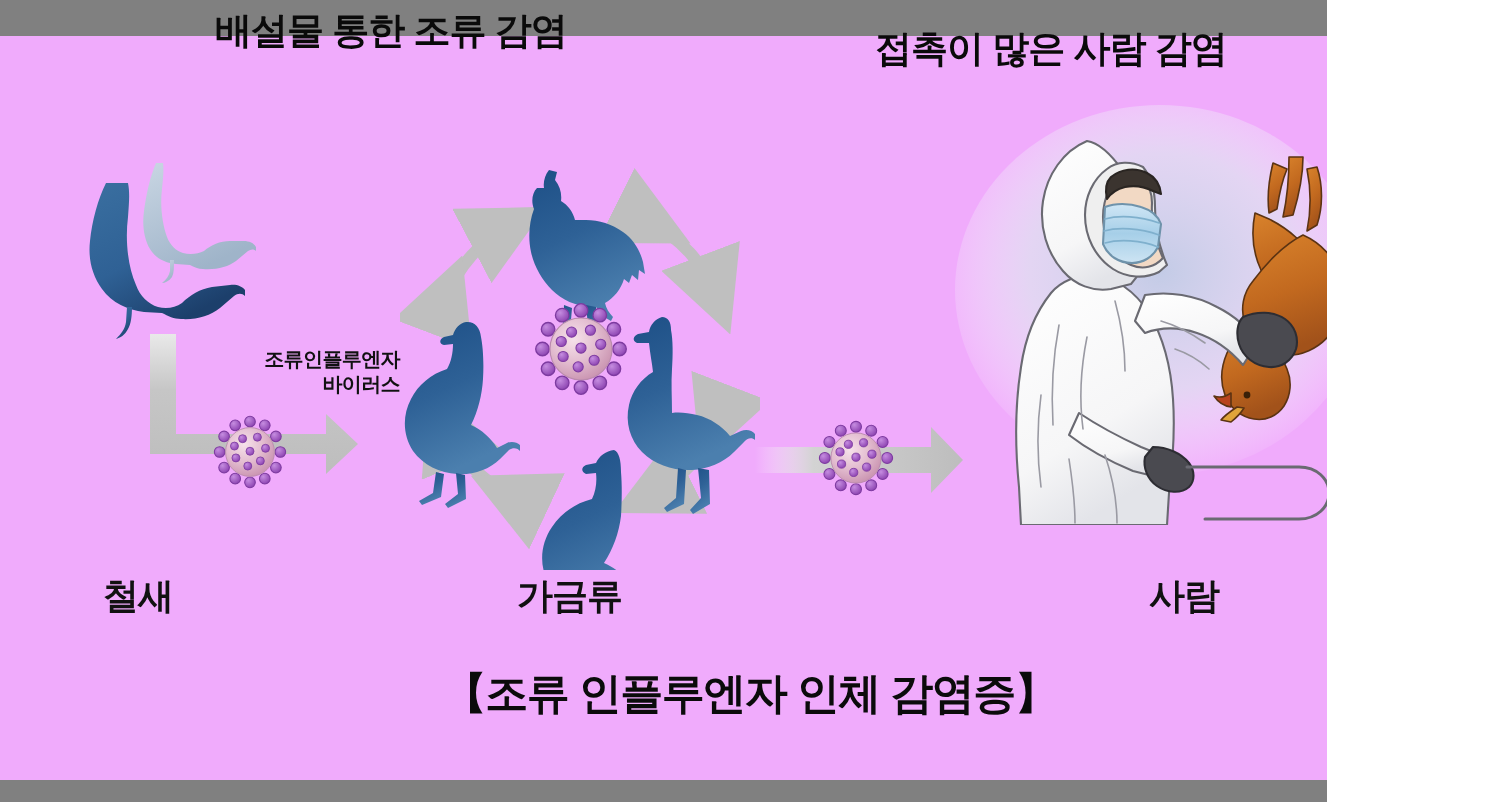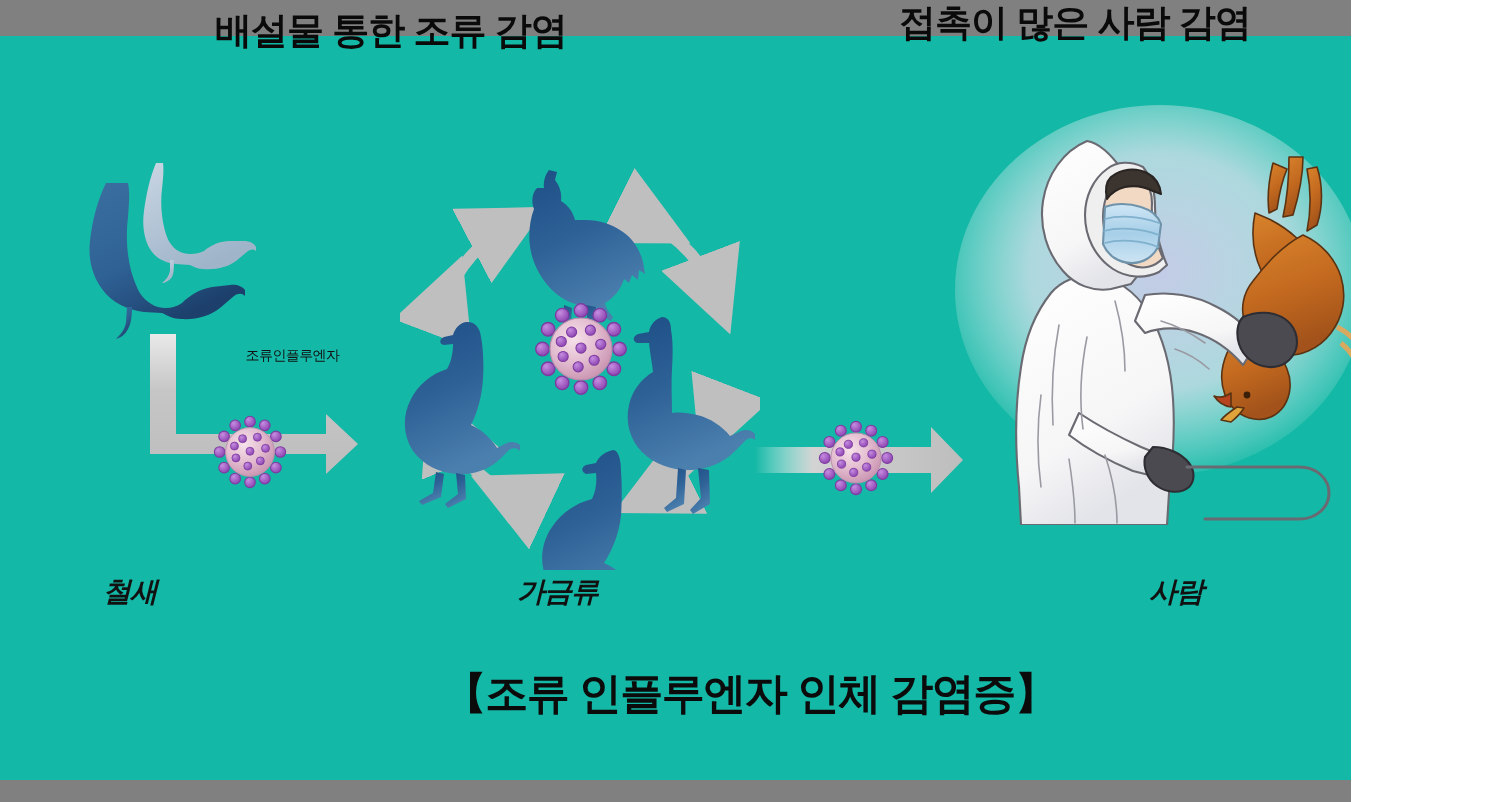--- a/index.html
+++ b/index.html
@@ -5,66 +5,64 @@
 <style>
   html,body{margin:0;padding:0;background:#ffffff;}
   body{
     font-family:"Liberation Sans","DejaVu Sans",sans-serif;
     -webkit-font-smoothing:antialiased;
   }
   #stage{
     position:relative;
     width:1327px;
     height:802px;
-    background:#14b8a6;
+    background:#f0abfc;
     overflow:hidden;
-    padding-left:24px;
   }
 
   
   .band{position:absolute;left:0;width:1500px;background:#808080;}
   .band-top{top:0;height:36px;}
   .band-bottom{top:780px;height:22px;}
 
   
   .head{
     position:absolute;
     font-weight:bold;
     color:#0a0a0a;
     font-size:37px;
     letter-spacing:-1px;
     white-space:nowrap;
     line-height:1;
   }
   .head-left{left:215px;top:12px;}
-  .head-right{left:875px;top:4px;margin-left:24px;}
+  .head-right{left:875px;top:30px;}
 
   
   .stage-label{
     position:absolute;
     font-weight:bold;
     color:#111;
-    font-size:28px;
+    font-size:36px;
     letter-spacing:-1px;
     white-space:nowrap;
     line-height:1;
-    font-style:italic;
   }
   .lbl-wild{left:103px;top:578px;}
   .lbl-poultry{left:517px;top:578px;text-align:center;}
   .lbl-human{left:1149px;top:578px;}
 
   
   .virus-caption{
     position:absolute;
     left:185px;top:347px;
     width:215px;
-    text-align:center;
-    font-size:14px;
-    font-weight:normal;
+    text-align:right;
+    font-size:20px;
+    font-weight:bold;
     color:#111;
     line-height:1.25;
     letter-spacing:-0.6px;
   }
 
   
   .main-title{
     position:absolute;
     left:0;top:672px;
     width:1500px;
@@ -133,20 +131,21 @@
         <stop offset="0%" stop-color="#e9e9e9"></stop>
         <stop offset="40%" stop-color="#c6c6c6"></stop>
         <stop offset="100%" stop-color="#bdbdbd"></stop>
       </linearGradient>
     </defs>
     <path fill="url(#elbowFade)" d="M10 4 L36 4 L36 104 L186 104 L186 84 L218 114 L186 144 L186 124 L10 124 Z"></path>
   </svg>
 
   <div class="virus-caption">
     <div>조류인플루엔자</div>
+    <div>바이러스</div>
   </div>
 
   <svg class="art" style="left:213px;top:415px;" width="74" height="74" viewBox="0 0 100 100">
     <defs>
       <radialGradient id="vBody" cx="38%" cy="34%" r="68%">
         <stop offset="0%" stop-color="#f6e2ea"></stop>
         <stop offset="55%" stop-color="#e3bdd0"></stop>
         <stop offset="100%" stop-color="#cb96b2"></stop>
       </radialGradient>
       <radialGradient id="vSpike" cx="35%" cy="32%" r="70%">

